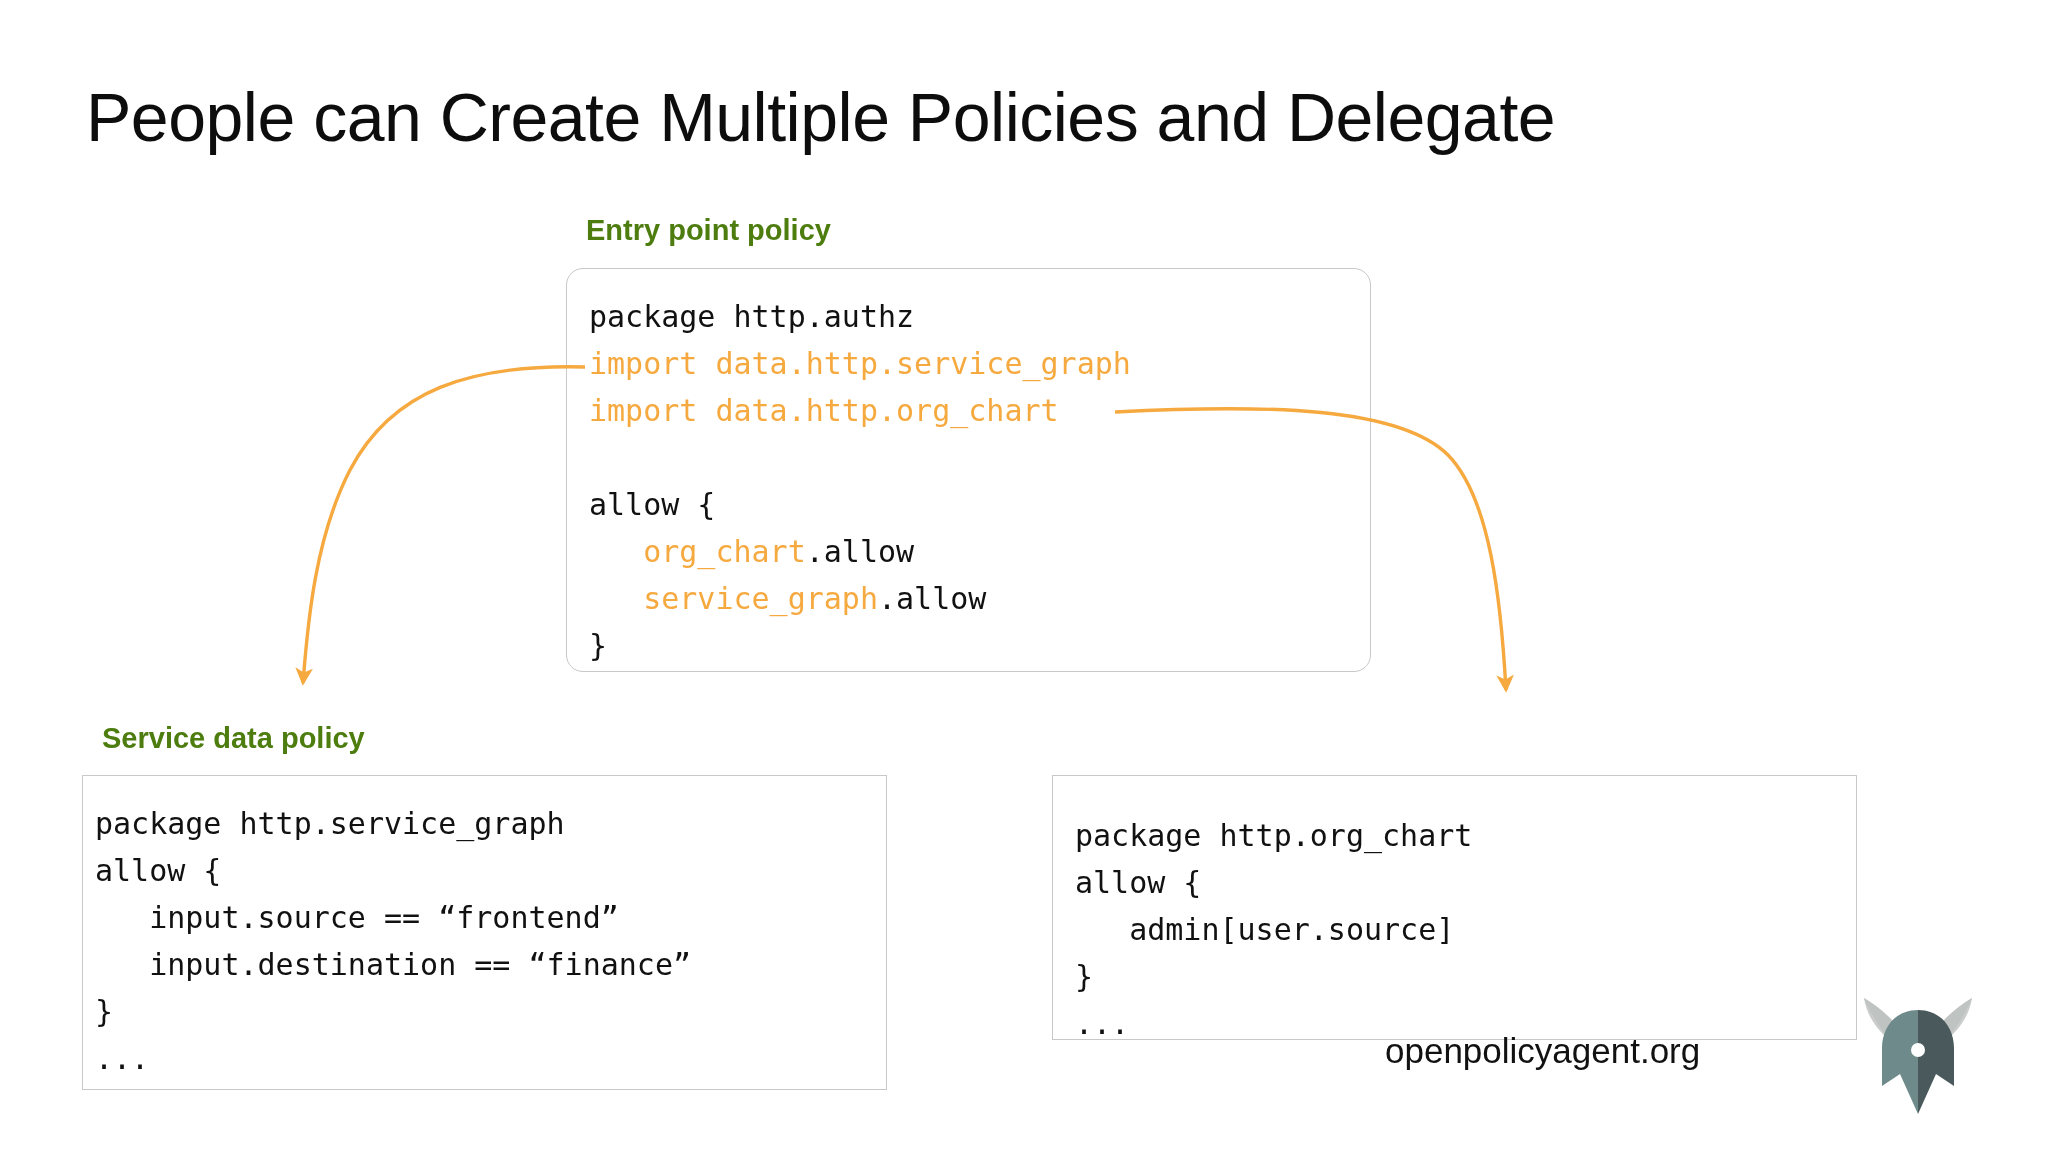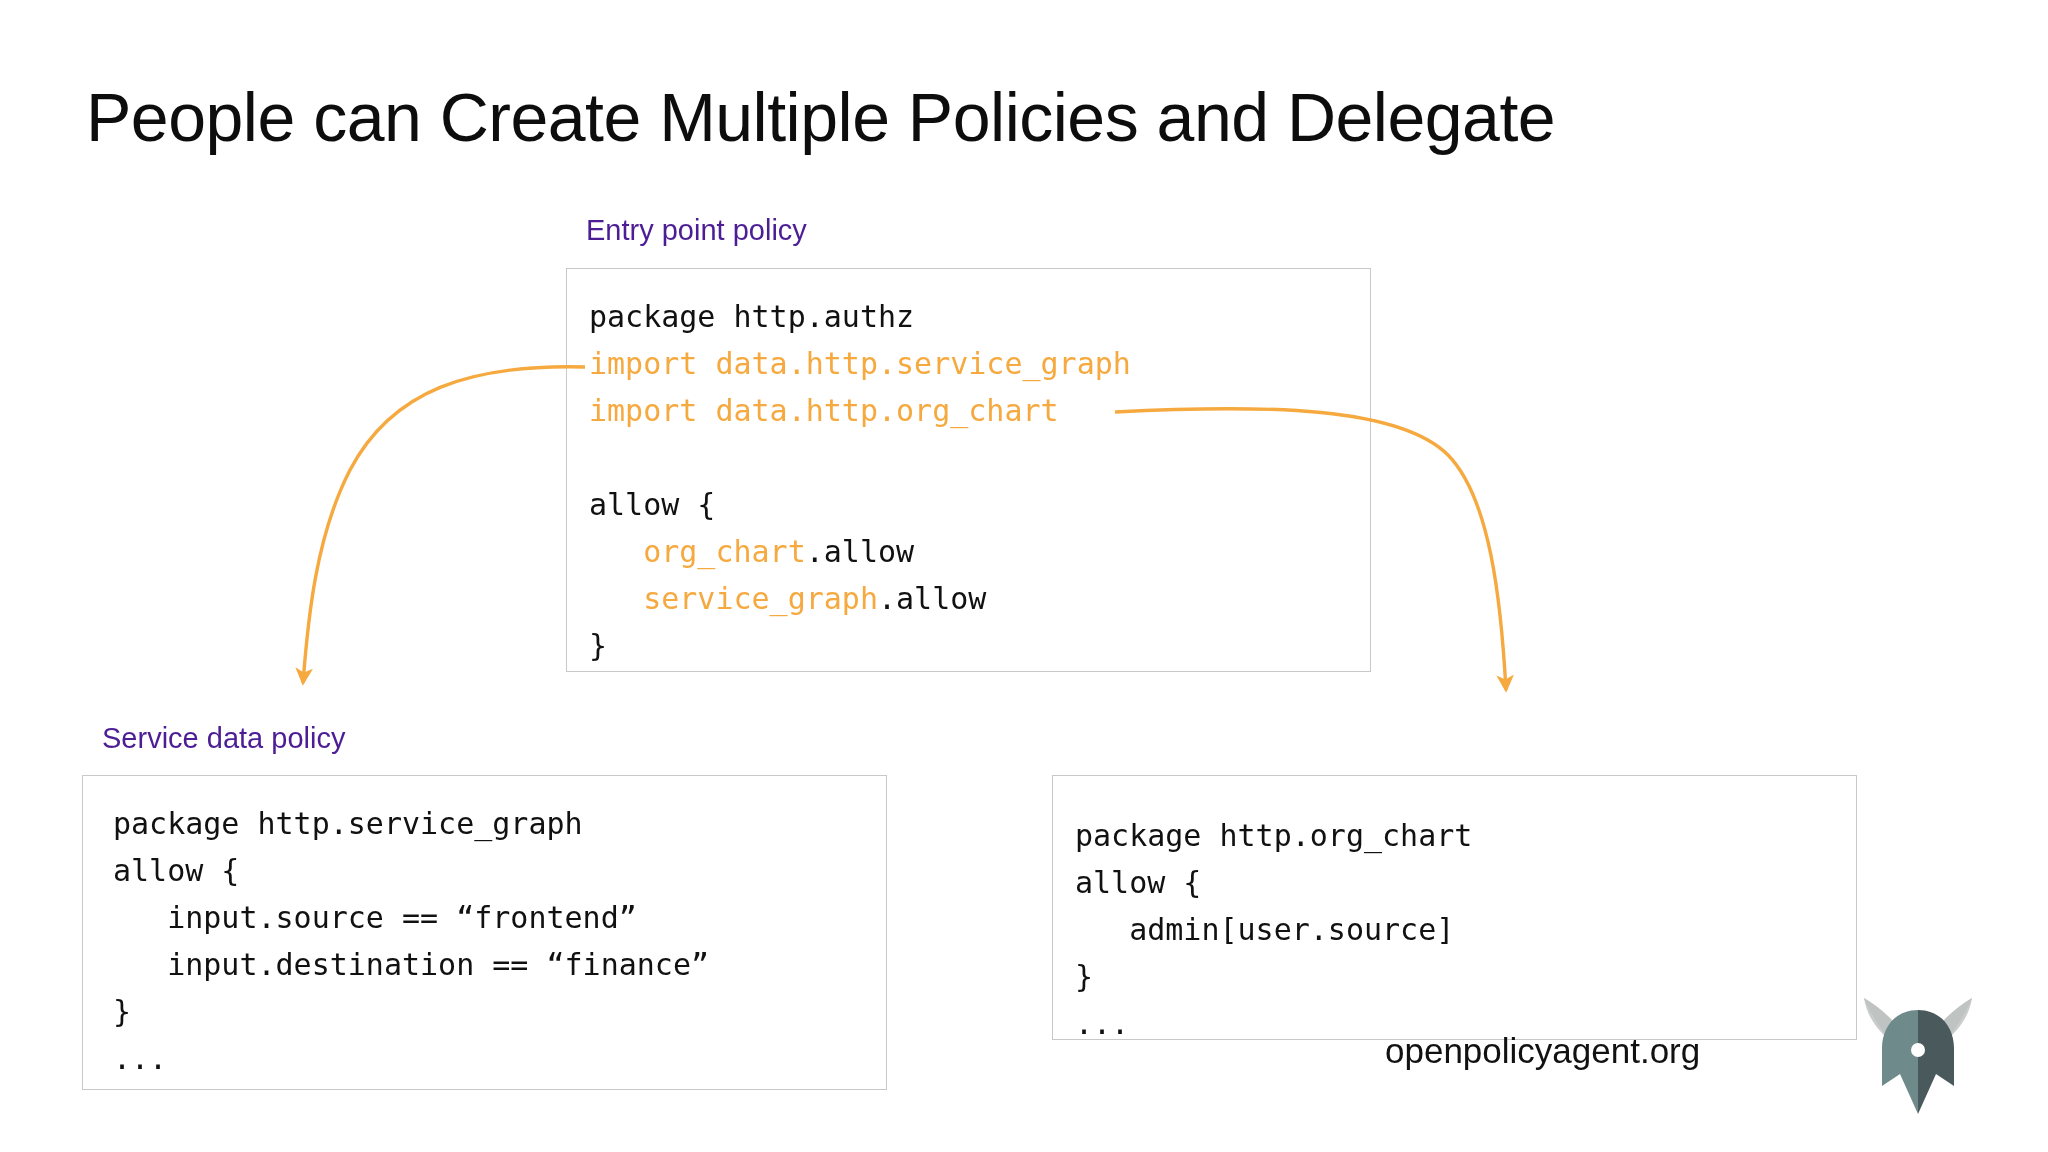--- a/index.html
+++ b/index.html
@@ -35,22 +35,22 @@
     letter-spacing: -0.5px;
     white-space: nowrap;
     font-family: "Liberation Sans", sans-serif;
   }
 
   
   .caption {
     position: absolute;
     font-size: 29px;
     line-height: 34px;
-    font-weight: normal;
-    color: #4c1d95;
+    font-weight: bold;
+    color: #4d7c0f;
     white-space: nowrap;
     font-family: "Liberation Sans", sans-serif;
   }
   #caption-entry  { left: 586px;  top: 213px; }
   #caption-svc    { left: 102px;  top: 721px; }
   #caption-org    { left: 1072px; top: 721px; }
 
   
   .code-box {
     position: absolute;
@@ -63,27 +63,28 @@
     color: #111111;
     white-space: pre;
     overflow: hidden;
   }
   #box-entry {
     left: 566px;
     top: 268px;
     width: 805px;
     height: 404px;
     padding: 24px 0 0 22px;
+    border-radius: 17px;
   }
   #box-svc {
     left: 82px;
     top: 775px;
     width: 805px;
     height: 315px;
-    padding: 24px 0 0 30px;
+    padding: 24px 0 0 12px;
   }
   #box-org {
     left: 1052px;
     top: 775px;
     width: 805px;
     height: 265px;
     padding: 36px 0 0 22px;
   }
 
   .code-line { display: block; height: 47px; }

